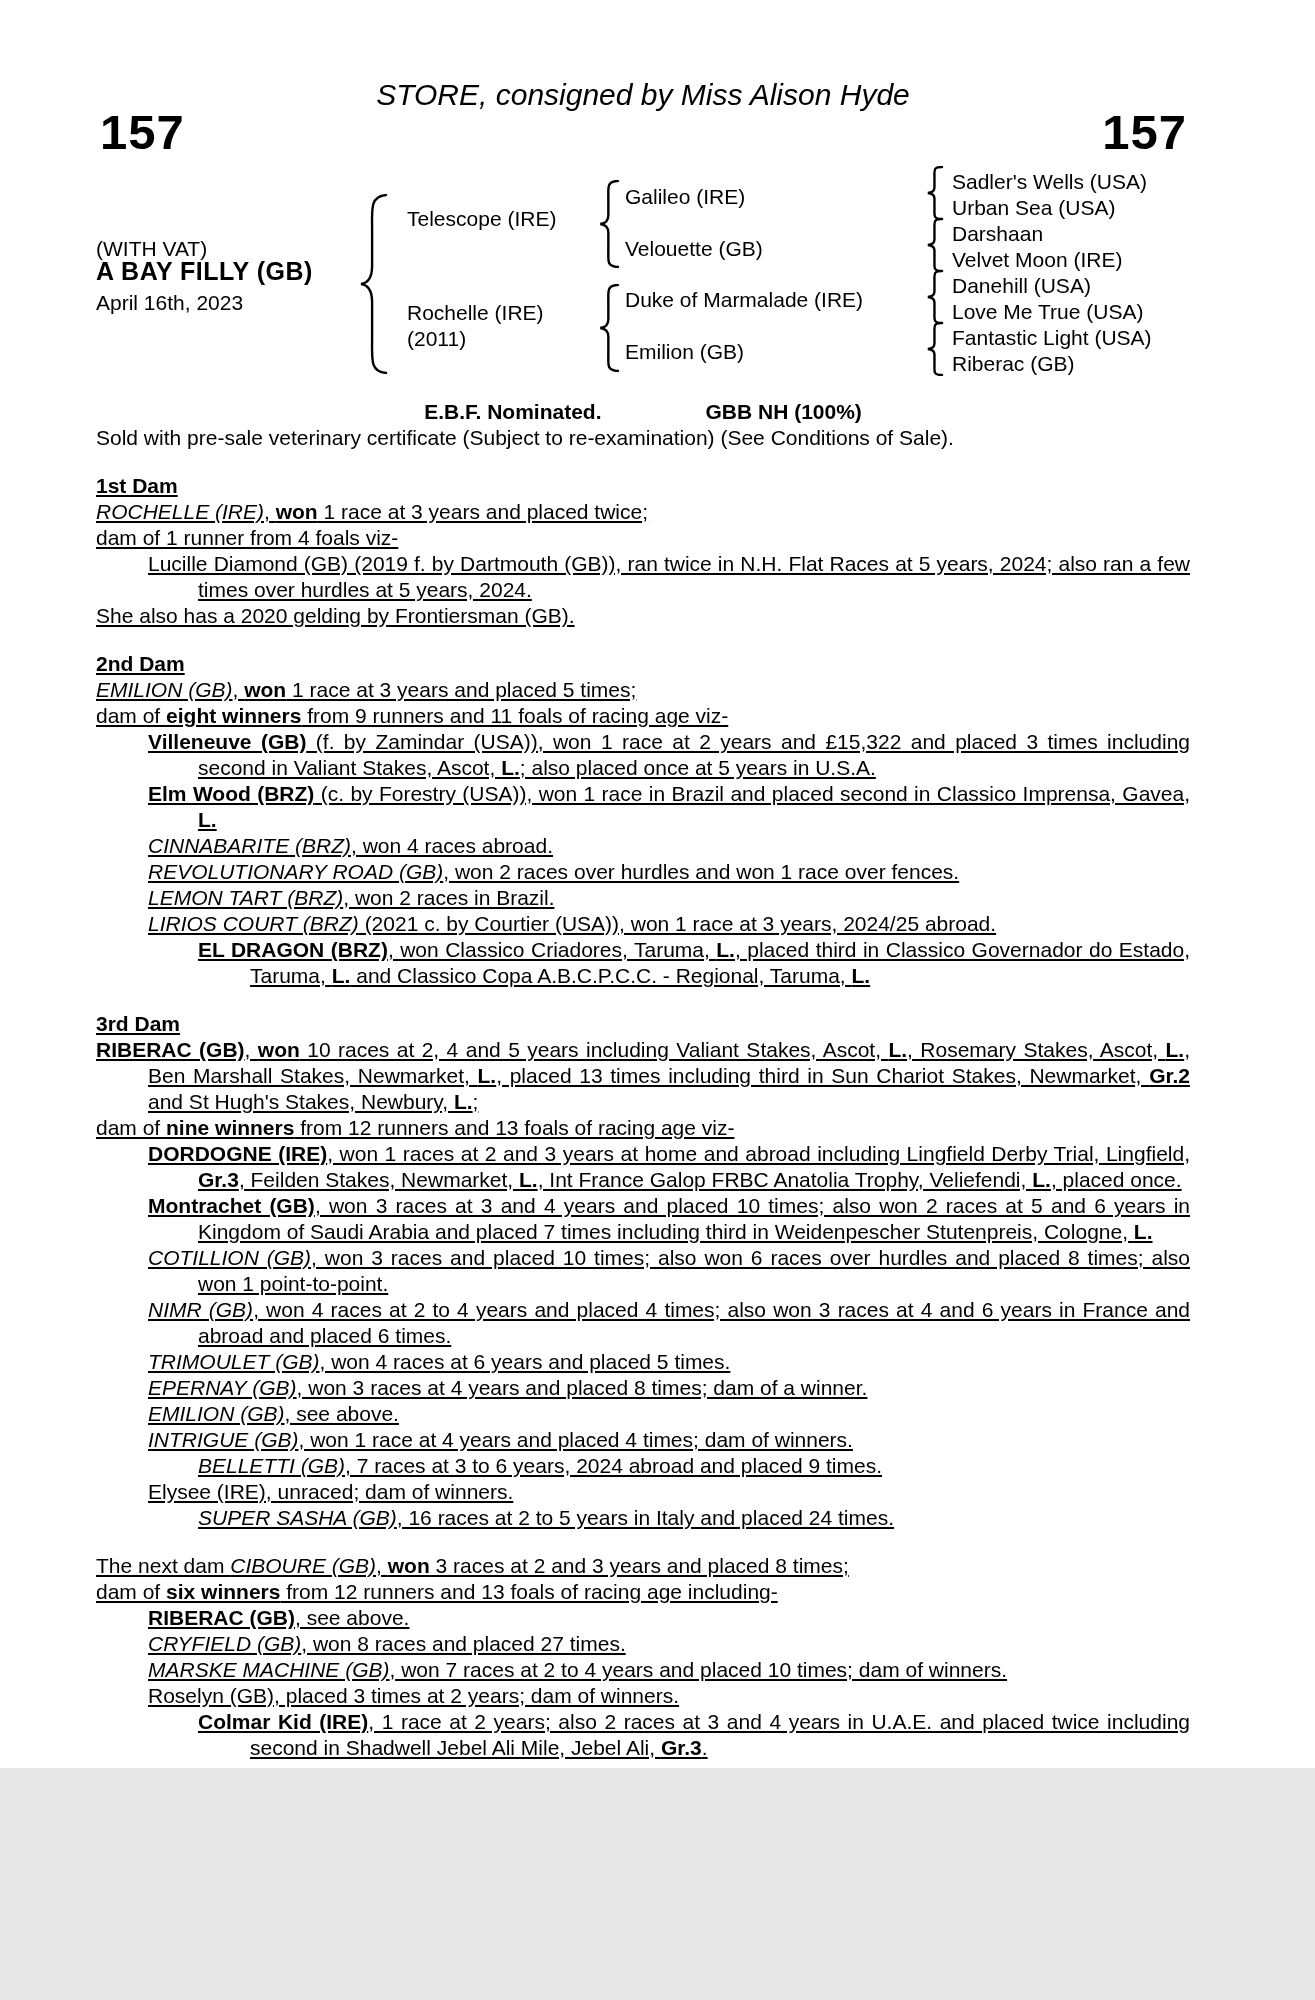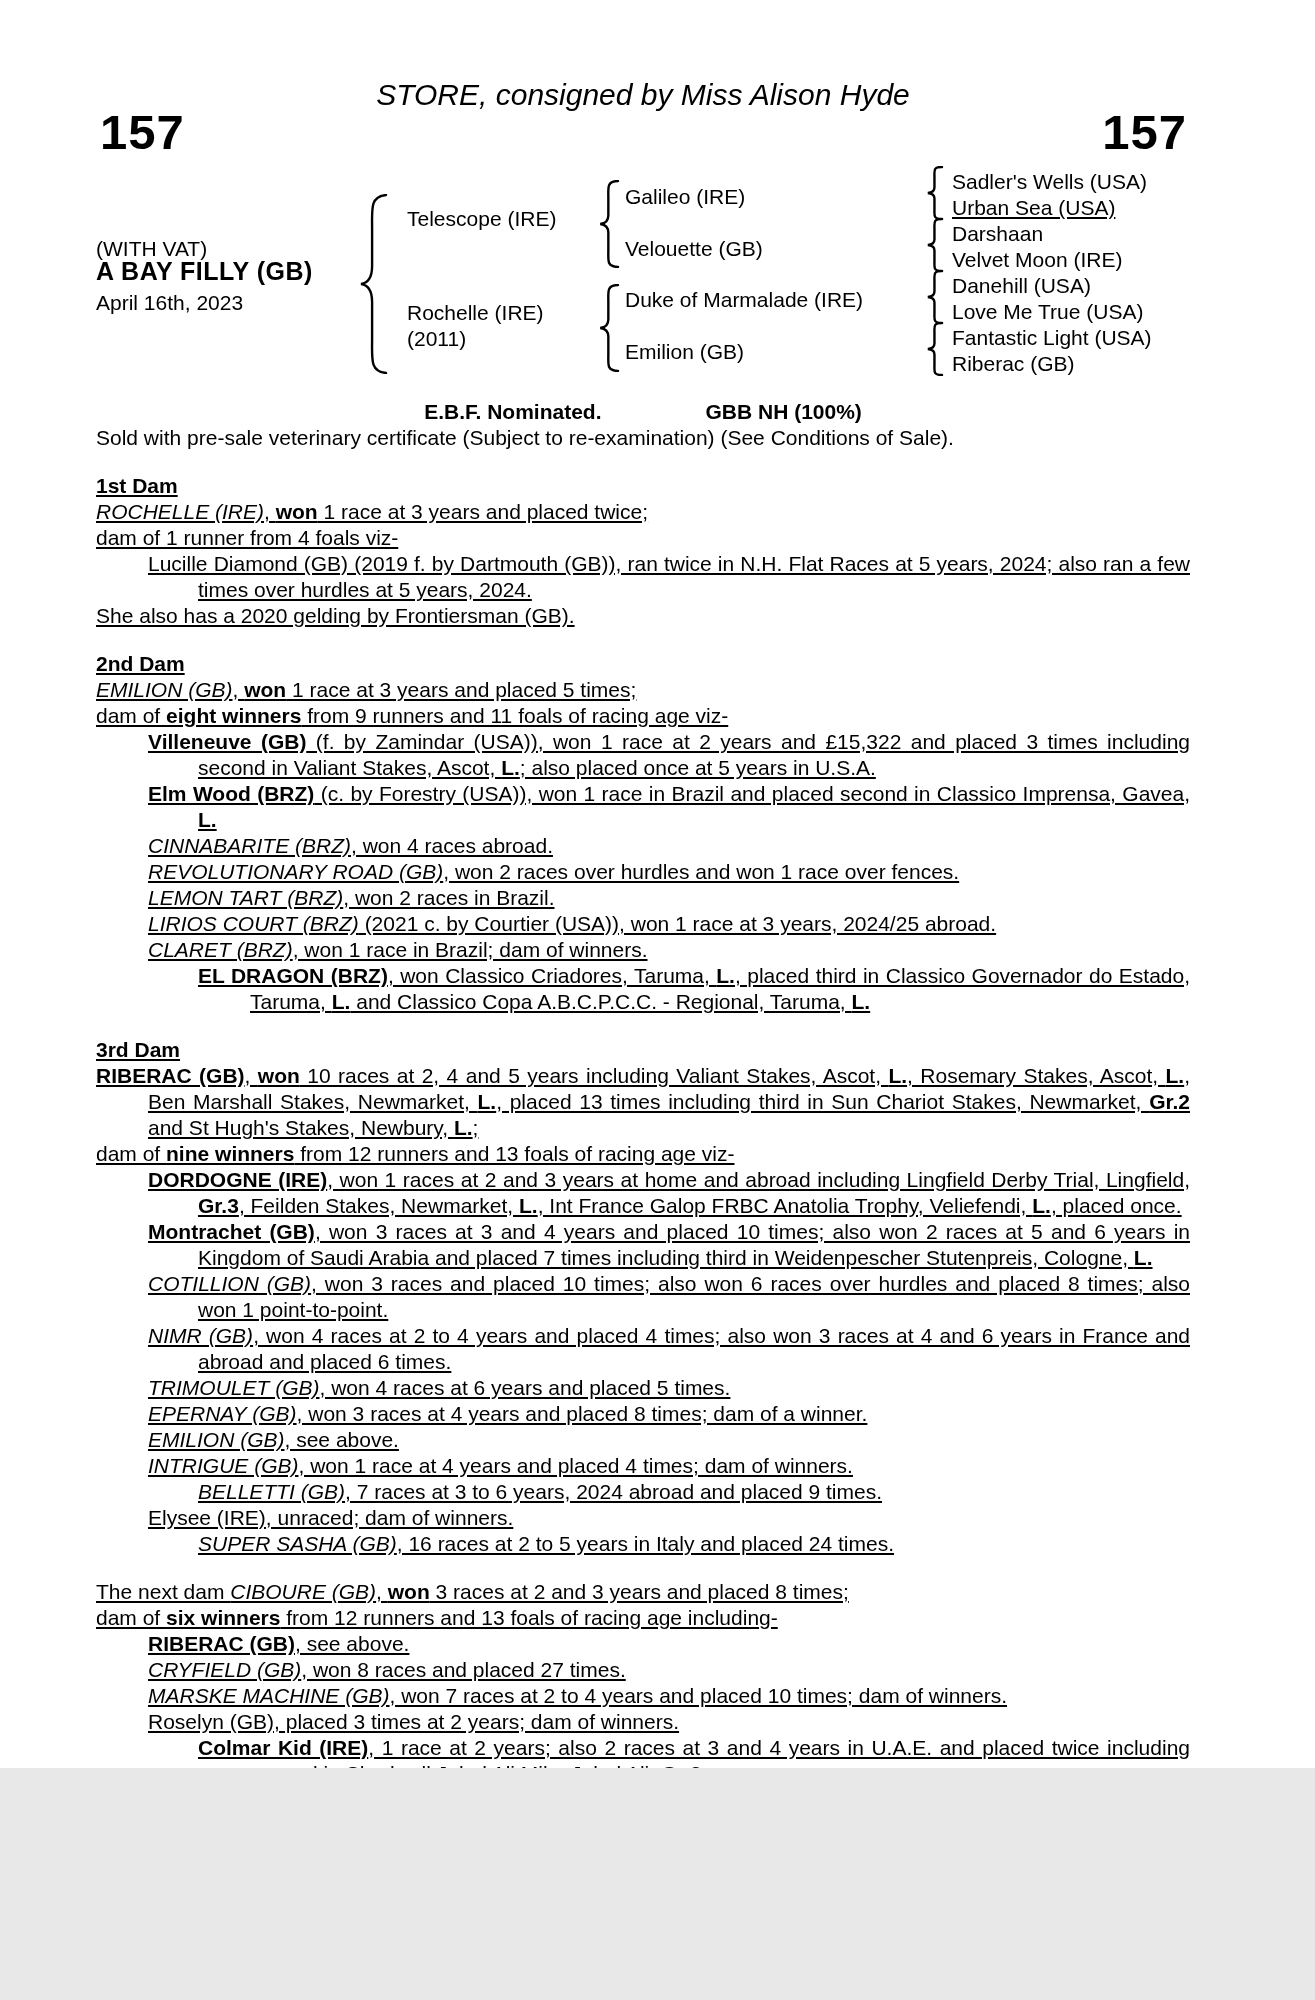--- a/index.html
+++ b/index.html
@@ -95,21 +95,21 @@
         <path d="M 16 1 C 7.2 0.8099999999999999, 8.459999999999999 4.32, 8.459999999999999 10.8 L 8.459999999999999 21.6 C 8.459999999999999 25.38, 5.3999999999999995 26.73, 1.8 27 C 5.3999999999999995 27.27, 8.459999999999999 28.62, 8.459999999999999 32.4 L 8.459999999999999 43.2 C 8.459999999999999 49.68, 7.2 53.19, 16 53" fill="none" stroke="#000" stroke-width="2.4" stroke-linecap="round"></path>
       </svg>
     <svg class="brace" style="left:926px;top:270px;" width="18" height="54" viewBox="0 0 18 54">
         <path d="M 16 1 C 7.2 0.8099999999999999, 8.459999999999999 4.32, 8.459999999999999 10.8 L 8.459999999999999 21.6 C 8.459999999999999 25.38, 5.3999999999999995 26.73, 1.8 27 C 5.3999999999999995 27.27, 8.459999999999999 28.62, 8.459999999999999 32.4 L 8.459999999999999 43.2 C 8.459999999999999 49.68, 7.2 53.19, 16 53" fill="none" stroke="#000" stroke-width="2.4" stroke-linecap="round"></path>
       </svg>
     <svg class="brace" style="left:926px;top:322px;" width="18" height="54" viewBox="0 0 18 54">
         <path d="M 16 1 C 7.2 0.8099999999999999, 8.459999999999999 4.32, 8.459999999999999 10.8 L 8.459999999999999 21.6 C 8.459999999999999 25.38, 5.3999999999999995 26.73, 1.8 27 C 5.3999999999999995 27.27, 8.459999999999999 28.62, 8.459999999999999 32.4 L 8.459999999999999 43.2 C 8.459999999999999 49.68, 7.2 53.19, 16 53" fill="none" stroke="#000" stroke-width="2.4" stroke-linecap="round"></path>
       </svg>
 
     <div class="t g3" style="top:169px;">Sadler's Wells (USA)</div>
-    <div class="t g3" style="top:195px;text-decoration:underline;">Urban Sea (USA)</div>
+    <div class="t g3" style="top:195px;">Urban Sea (USA)</div>
     <div class="t g3" style="top:221px;">Darshaan</div>
     <div class="t g3" style="top:247px;">Velvet Moon (IRE)</div>
     <div class="t g3" style="top:273px;">Danehill (USA)</div>
     <div class="t g3" style="top:299px;">Love Me True (USA)</div>
     <div class="t g3" style="top:325px;">Fantastic Light (USA)</div>
     <div class="t g3" style="top:351px;">Riberac (GB)</div>
   </div>
 
   <div class="flow">
     <div class="notice-line">
@@ -128,21 +128,20 @@
         <div class="section">
           <div class="heading">2nd Dam</div>
           <div class="para ind0"><span class="i">EMILION (GB)</span><span>, </span><span class="b">won</span><span> 1 race at 3 years and placed 5 times;</span></div>
           <div class="para ind0"><span>dam of </span><span class="b">eight winners</span><span> from 9 runners and 11 foals of racing age viz-</span></div>
           <div class="para ind1"><span class="b">Villeneuve (GB)</span><span> (f. by Zamindar (USA)), won 1 race at 2 years and £15,322 and placed 3 times including second in Valiant Stakes, Ascot, </span><span class="b">L.</span><span>; also placed once at 5 years in U.S.A.</span></div>
           <div class="para ind1"><span class="b">Elm Wood (BRZ)</span><span> (c. by Forestry (USA)), won 1 race in Brazil and placed second in Classico Imprensa, Gavea, </span><span class="b">L.</span></div>
           <div class="para ind1"><span class="i">CINNABARITE (BRZ)</span><span>, won 4 races abroad.</span></div>
           <div class="para ind1"><span class="i">REVOLUTIONARY ROAD (GB)</span><span>, won 2 races over hurdles and won 1 race over fences.</span></div>
           <div class="para ind1"><span class="i">LEMON TART (BRZ)</span><span>, won 2 races in Brazil.</span></div>
           <div class="para ind1"><span class="i">LIRIOS COURT (BRZ)</span><span> (2021 c. by Courtier (USA)), won 1 race at 3 years, 2024/25 abroad.</span></div>
-          <div class="para ind1"><span class="i">CLARET (BRZ)</span><span>, won 1 race in Brazil; dam of winners.</span></div>
           <div class="para ind2"><span class="b">EL DRAGON (BRZ)</span><span>, won Classico Criadores, Taruma, </span><span class="b">L.</span><span>, placed third in Classico Governador do Estado, Taruma, </span><span class="b">L.</span><span> and Classico Copa A.B.C.P.C.C. - Regional, Taruma, </span><span class="b">L.</span></div>
         </div>
         <div class="section">
           <div class="heading">3rd Dam</div>
           <div class="para ind0h"><span class="b">RIBERAC (GB)</span><span>, </span><span class="b">won</span><span> 10 races at 2, 4 and 5 years including Valiant Stakes, Ascot, </span><span class="b">L.</span><span>, Rosemary Stakes, Ascot, </span><span class="b">L.</span><span>, Ben Marshall Stakes, Newmarket, </span><span class="b">L.</span><span>, placed 13 times including third in Sun Chariot Stakes, Newmarket, </span><span class="b">Gr.2</span><span> and St Hugh's Stakes, Newbury, </span><span class="b">L.</span><span>;</span></div>
           <div class="para ind0"><span>dam of </span><span class="b">nine winners</span><span> from 12 runners and 13 foals of racing age viz-</span></div>
           <div class="para ind1"><span class="b">DORDOGNE (IRE)</span><span>, won 1 races at 2 and 3 years at home and abroad including Lingfield Derby Trial, Lingfield, </span><span class="b">Gr.3</span><span>, Feilden Stakes, Newmarket, </span><span class="b">L.</span><span>, Int France Galop FRBC Anatolia Trophy, Veliefendi, </span><span class="b">L.</span><span>, placed once.</span></div>
           <div class="para ind1"><span class="b">Montrachet (GB)</span><span>, won 3 races at 3 and 4 years and placed 10 times; also won 2 races at 5 and 6 years in Kingdom of Saudi Arabia and placed 7 times including third in Weidenpescher Stutenpreis, Cologne, </span><span class="b">L.</span></div>
           <div class="para ind1"><span class="i">COTILLION (GB)</span><span>, won 3 races and placed 10 times; also won 6 races over hurdles and placed 8 times; also won 1 point-to-point.</span></div>
           <div class="para ind1"><span class="i">NIMR (GB)</span><span>, won 4 races at 2 to 4 years and placed 4 times; also won 3 races at 4 and 6 years in France and abroad and placed 6 times.</span></div>

